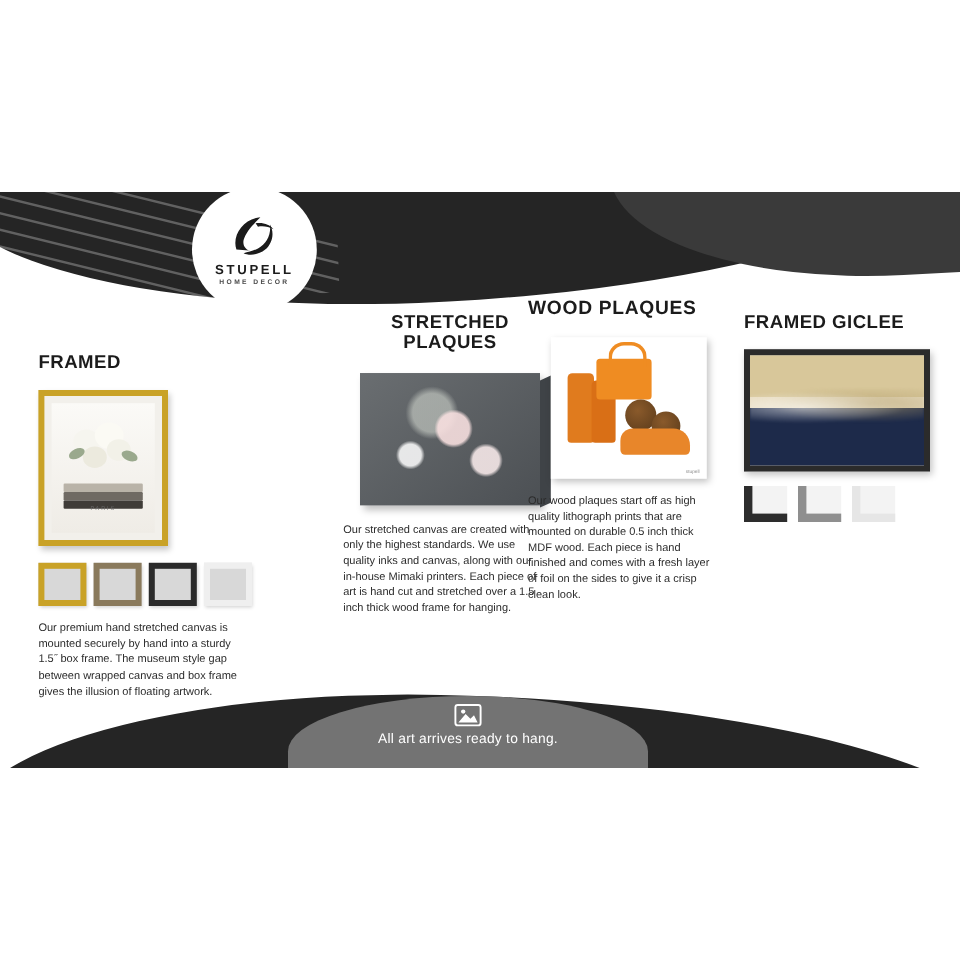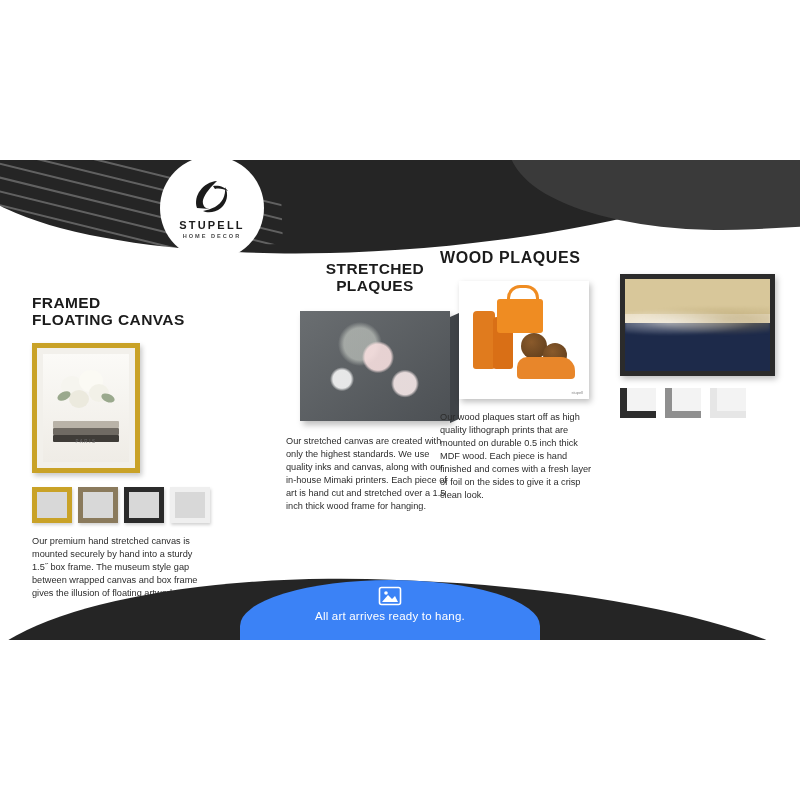--- a/index.html
+++ b/index.html
@@ -59,21 +59,21 @@
     left: -30px; bottom: -60px;
     width: 880px; height: 120px;
     background: #252525;
     border-radius: 45% 55% 0 0 / 100% 100% 0 0;
     transform: rotate(1.2deg);
   }
   .bottom-ribbon {
     position: absolute;
     left: 240px; bottom: -2px;
     width: 300px; height: 62px;
-    background: #3b82f6;
+    background: #737373;
     border-radius: 50% 50% 0 0 / 46px 46px 0 0;
     display: flex;
     flex-direction: column;
     align-items: center;
     justify-content: flex-start;
     padding-top: 6px;
   }
   .ribbon-text {
     color: #ffffff;
     font-size: 11.5px;
@@ -262,21 +262,20 @@
         <path d="M12 33 C16 35, 24 35, 30 30 C36 25, 38 16, 34 9 C35 18, 31 25, 24 29 C20 31, 16 32, 12 33 Z" fill="#1b1b1b"></path>
         <path d="M22 8 C28 7, 34 9, 37 13 C33 11, 28 10, 24 11 Z" fill="#1b1b1b"></path>
       </svg>
       <div class="logo-name">STUPELL</div>
       <div class="logo-sub">HOME DECOR</div>
     </div>
 
     <div class="col" id="col1">
       <div class="col-title">
         <span>FRAMED</span><br>
-        <span>FLOATING CANVAS</span>
       </div>
       <div class="art-framed-floating">
         <div class="ffc-inner">
           <div class="bouquet">
             <div style="position:absolute;left:6px;top:8px;width:22px;height:20px;border-radius:50%;background:#f6f5ef"></div>
             <div style="position:absolute;left:24px;top:2px;width:24px;height:22px;border-radius:50%;background:#fbfaf4"></div>
             <div style="position:absolute;left:34px;top:16px;width:20px;height:18px;border-radius:50%;background:#f2f1e8"></div>
             <div style="position:absolute;left:14px;top:22px;width:20px;height:18px;border-radius:50%;background:#eceade"></div>
             <div style="position:absolute;left:2px;top:24px;width:14px;height:8px;border-radius:50%;background:#9aa98d;transform:rotate(-25deg)"></div>
             <div style="position:absolute;left:46px;top:26px;width:14px;height:8px;border-radius:50%;background:#9aa98d;transform:rotate(22deg)"></div>
@@ -322,20 +321,23 @@
           <div class="pup" style="left:62px;top:52px;width:26px;height:26px;"></div>
           <div class="pup" style="left:84px;top:62px;width:24px;height:24px;"></div>
           <div style="position:absolute;left:58px;top:76px;width:58px;height:22px;background:#e8862a;border-radius:10px 14px 4px 4px"></div>
           <div class="sig">stupell</div>
         </div>
       </div>
       <div class="col-body">Our wood plaques start off as high quality lithograph prints that are mounted on durable 0.5 inch thick MDF wood. Each piece is hand finished and comes with a fresh layer of foil on the sides to give it a crisp clean look.</div>
     </div>
 
     <div class="col" id="col4">
+      <div class="col-title">
+        <span>FRAMED GICLEE</span>
+      </div>
       <div class="art-giclee">
         <div class="blur"></div>
       </div>
       <div class="frame-strips">
         <div class="fstrip">
             <i style="background:#2d2d2d"></i>
             <b style="background:#2d2d2d"></b>
           </div>
         <div class="fstrip">
             <i style="background:#8f8f8f"></i>

